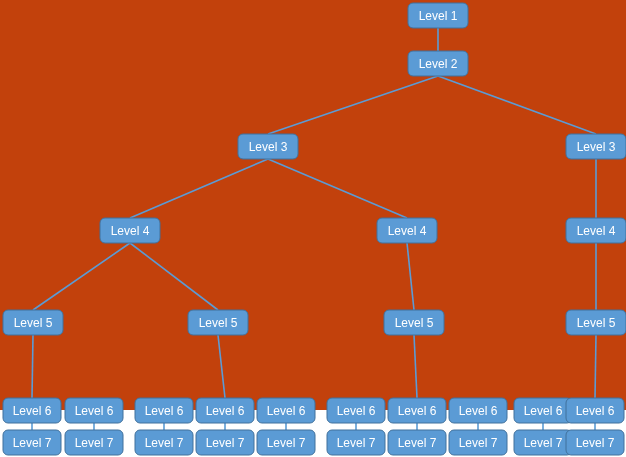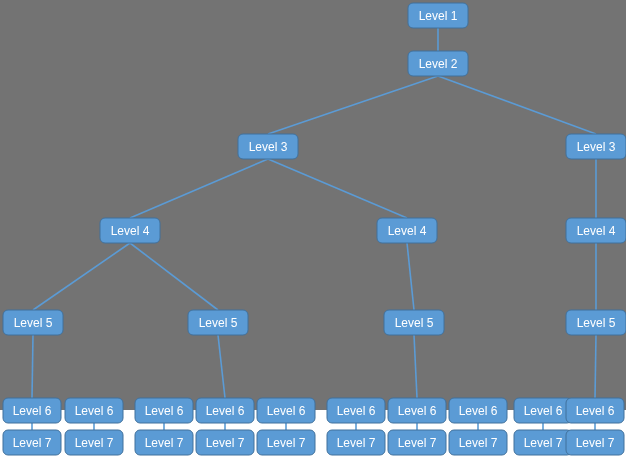--- a/index.html
+++ b/index.html
@@ -10,21 +10,21 @@
   body {
     width: 626px;
     height: 457px;
     overflow: hidden;
     font-family: "Liberation Sans", sans-serif;
   }
   #diagram-root {
     position: relative;
     width: 626px;
     height: 410px;
-    background: #737373;
+    background: #c2410c;
   }
   svg#tree-svg {
     display: block;
     width: 626px;
     height: 457px;
   }
   .node-rect {
     fill: #5B9BD5;
     stroke: #41719C;
     stroke-width: 1;

